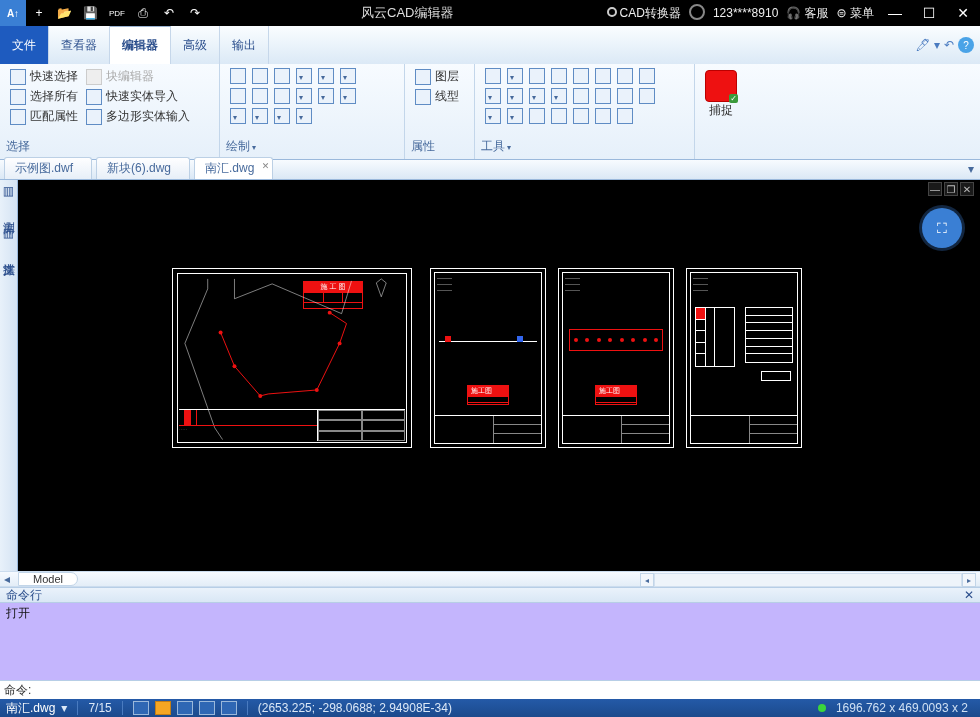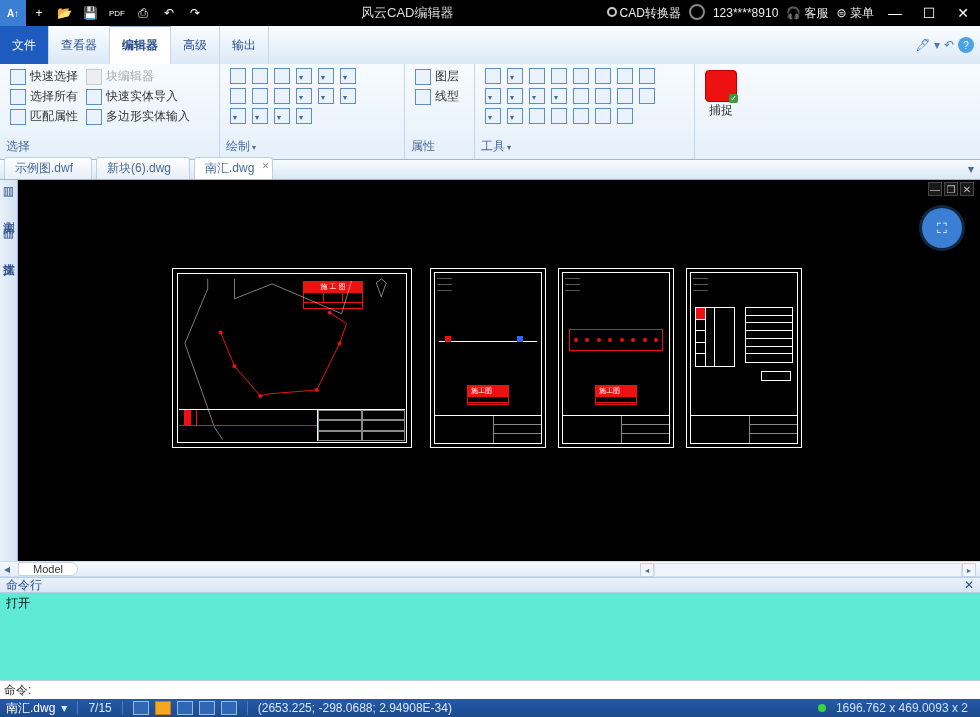--- a/index.html
+++ b/index.html
@@ -48,21 +48,21 @@
 .sheet4 { left:668px; top:88px; width:116px; height:180px; }
 .redbox { position:absolute; border:1px solid #e11; }
 .filllbl { background:#e11; color:#fff; font-size:7px; padding:0 3px; }
 svg.polyline { position:absolute; inset:0; pointer-events:none; }
 .model-bar { height:16px; background:linear-gradient(#f6faff,#e3edf7); display:flex; align-items:center; border-top:1px solid #cbdcee; border-bottom:1px solid #cbdcee; position:relative; }
 .model-tab { padding:0 14px; background:#fff; border:1px solid #c2d5e8; border-radius:0 10px 10px 0; font-size:11px; color:#333; margin-left:4px; }
 .scroll-h { position:absolute; right:4px; left:640px; height:14px; top:1px; display:flex; align-items:center; }
 .scroll-h .arrow { width:14px; height:14px; background:#f2f6fb; border:1px solid #c2d5e8; color:#476a9c; display:flex; align-items:center; justify-content:center; font-size:8px; cursor:pointer; }
 .scroll-track { flex:1; height:14px; background:#eef4fa; border:1px solid #d2e0ef; }
 .cmd-hdr { height:16px; background:linear-gradient(#eaf2fb,#d9e7f5); color:#2b4e8c; font-size:11px; padding:1px 6px; display:flex; align-items:center; justify-content:space-between; border-top:1px solid #b7cee6; border-bottom:1px solid #b7cee6; }
-.cmd-log { height:88px; background:#5eead4; color:#111; font-size:12px; padding:2px 6px; overflow:hidden; border-bottom:1px solid #b7cee6; }
+.cmd-log { height:78px; background:#c4b5fd; color:#111; font-size:12px; padding:2px 6px; overflow:hidden; border-bottom:1px solid #b7cee6; }
 .cmd-input-row { height:18px; background:#fff; display:flex; align-items:center; }
 .cmd-input-row .clabel { color:#333; padding:0 4px; }
 .cmd-input-row input { flex:1; border:none; background:#fff; font-size:12px; padding:1px 4px; outline:none; }
 .statusbar { height:18px; background:linear-gradient(#245aa8,#1c4a8c); display:flex; align-items:center; color:#dbe8f7; font-size:11px; padding:0 6px; gap:6px; }
 .statusbar .sb-file { color:#fff; }
 .statusbar .sb-divider { width:1px; height:14px; background:#4a7bc0; margin:0 4px; }
 .statusbar .sb-tool { width:16px; height:14px; border:1px solid #9ab8db; background:#2f67b4; cursor:pointer; }
 .statusbar .sb-tool.orange { background:#f5a623; border-color:#c47e15; }
 .statusbar .sb-right { margin-left:auto; margin-right:6px; color:#cfe0f3; display:flex; align-items:center; gap:10px; }
 .sb-light { width:8px; height:8px; border-radius:50%; display:inline-block; }

